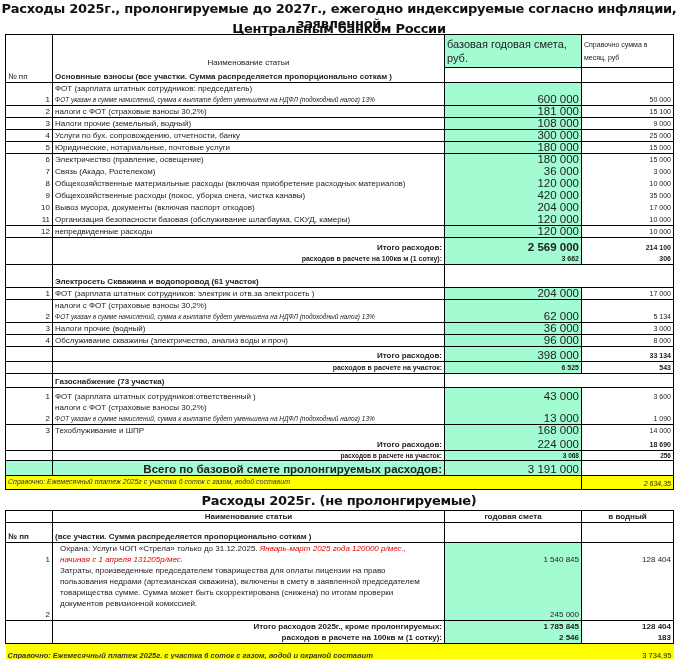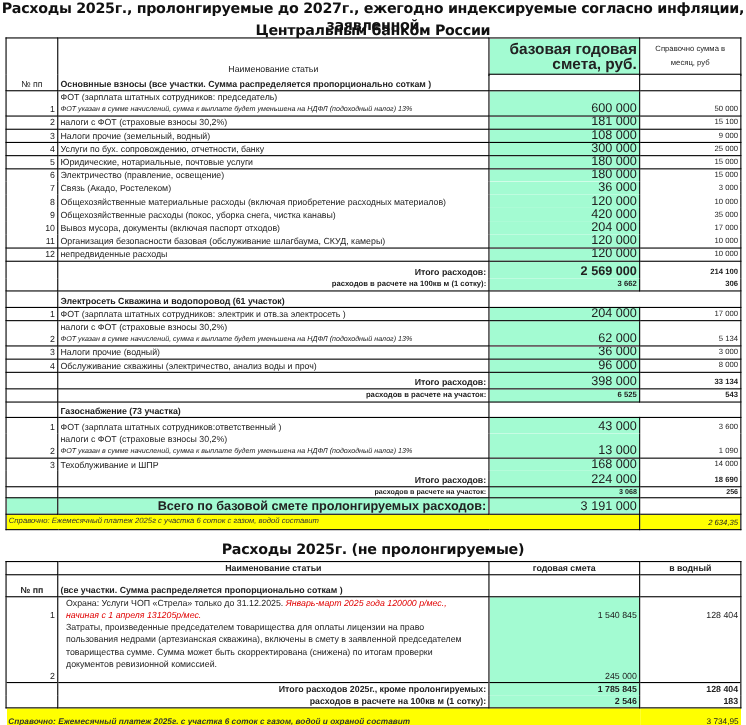--- a/index.html
+++ b/index.html
@@ -11,24 +11,24 @@
   td.nbt{border-top:none;}
   td.nbb{border-bottom:none;}
   .num{text-align:right;}
   .g{background:#a3fbd2;}
   .y{background:#ffff00;}
   .big{font-size:11.5px;}
   .bold{font-weight:bold;}
   .it{font-style:italic;font-size:6.5px;}
   .red{color:#e00000;font-style:italic;}
   .hdr{text-align:center;font-weight:bold;font-size:8px;}
-  .ghdr{text-align:right;font-size:14px;font-weight:bold;line-height:14px;}
+  .ghdr{text-align:left;font-size:11px;font-weight:normal;line-height:14px;}
   .small{font-size:7px;}
   .line{display:block;height:11px;}
-  .center{text-align:center;}
+  .center{text-align:left;}
 </style>
 </head>
 <body>
 
 <div class="title" style="top:1px;">Расходы 2025г., пролонгируемые до 2027г.,  ежегодно индексируемые согласно инфляции, заявленной</div>
 <div class="title" style="top:21px;">Центральным банком России</div>
 
 <table style="top:34px;width:668px;">
   <colgroup>
     <col style="width:47px">
@@ -132,21 +132,21 @@
     <td class="num g big bold nbb">2 569 000</td>
     <td class="num bold small nbb">214 100</td>
   </tr>
   <tr style="height:11px;">
     <td class="nbt"></td>
     <td class="num bold small nbt">расходов в расчете на 100кв м (1 сотку):</td>
     <td class="num g bold small nbt">3 662</td>
     <td class="num bold small nbt">306</td>
   </tr>
 
-  <tr style="height:15px;">
+  <tr style="height:23px;">
     <td></td>
     <td class="bold">Электросеть Скважина и водопоровод  (61 участок)</td>
     <td colspan="2"></td>
   </tr>
   <tr style="height:11px;">
     <td class="num">1</td>
     <td>ФОТ (зарплата штатных сотрудников: электрик и отв.за электросеть )</td>
     <td class="num g big">204 000</td>
     <td class="num small">17 000</td>
   </tr>

